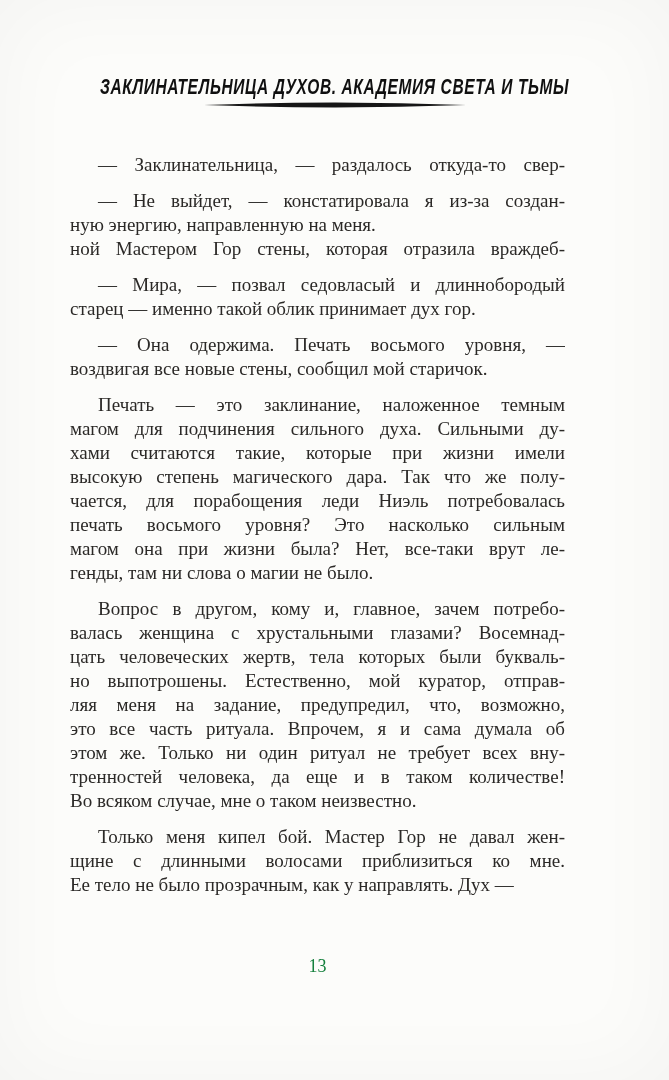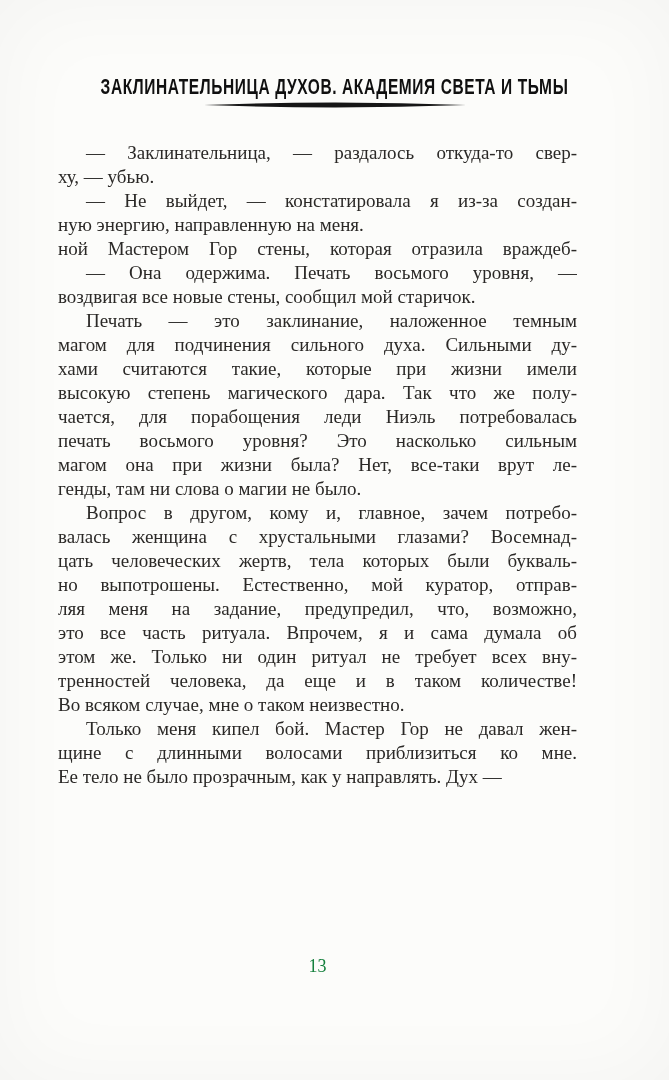--- a/index.html
+++ b/index.html
@@ -17,20 +17,21 @@
     font-family: "Liberation Serif", serif;
   }
 
   
   .running-header {
     position: absolute;
     top: 74px;
     left: 0;
     right: 0;
     text-align: center;
+    font-style: italic;
   }
   .running-title {
     display: inline-block;
     font-family: "Liberation Sans", sans-serif;
     font-weight: 700;
     font-size: 15.5px;
     letter-spacing: 0.6px;
     color: #101010;
     white-space: nowrap;
     transform: scaleY(1.45);
@@ -47,21 +48,21 @@
   
   .text-block {
     position: absolute;
     top: 141px;
     left: 58px;
     width: 519px;
     font-size: 19px;
     line-height: 24px;
     color: #2b2927;
   }
-  .paragraph { margin: 0; }
+  .paragraph { margin: 12px; }
   .line {
     text-align: justify;
     text-align-last: justify;
     white-space: normal;
     height: 24px;
     overflow: hidden;
   }
   .line.first { padding-left: 28px; }
   .line.last { text-align-last: left; }
 
@@ -86,26 +87,29 @@
     <div class="running-title">ЗАКЛИНАТЕЛЬНИЦА ДУХОВ. АКАДЕМИЯ СВЕТА И ТЬМЫ</div>
   </header>
 
   <svg class="divider" width="262" height="8" viewBox="0 0 262 8" aria-hidden="true">
     <path d="M0,4 Q65,1.7 131,1.5 Q197,1.7 262,4 Q197,6.3 131,6.5 Q65,6.3 0,4 Z" fill="#161616"></path>
   </svg>
 
   <main class="text-block">
       <div class="paragraph">
         <div class="line first">— Заклинательница, — раздалось откуда-то свер-</div>
-        <div class="line last">ху, — убью.</div>
       </div>
       <div class="paragraph">
         <div class="line first">— Не выйдет, — констатировала я из-за создан-</div>
         <div class="line last">ную энергию, направленную на меня.</div>
         <div class="line">ной Мастером Гор стены, которая отразила враждеб-</div>
+      </div>
+      <div class="paragraph">
+        <div class="line first">— Мира, — позвал седовласый и длиннобородый</div>
+        <div class="line last">старец — именно такой облик принимает дух гор.</div>
       </div>
       <div class="paragraph">
         <div class="line first">— Она одержима. Печать восьмого уровня, —</div>
         <div class="line last">воздвигая все новые стены, сообщил мой старичок.</div>
       </div>
       <div class="paragraph">
         <div class="line first">Печать — это заклинание, наложенное темным</div>
         <div class="line">магом для подчинения сильного духа. Сильными ду-</div>
         <div class="line">хами считаются такие, которые при жизни имели</div>
         <div class="line">высокую степень магического дара. Так что же полу-</div>

